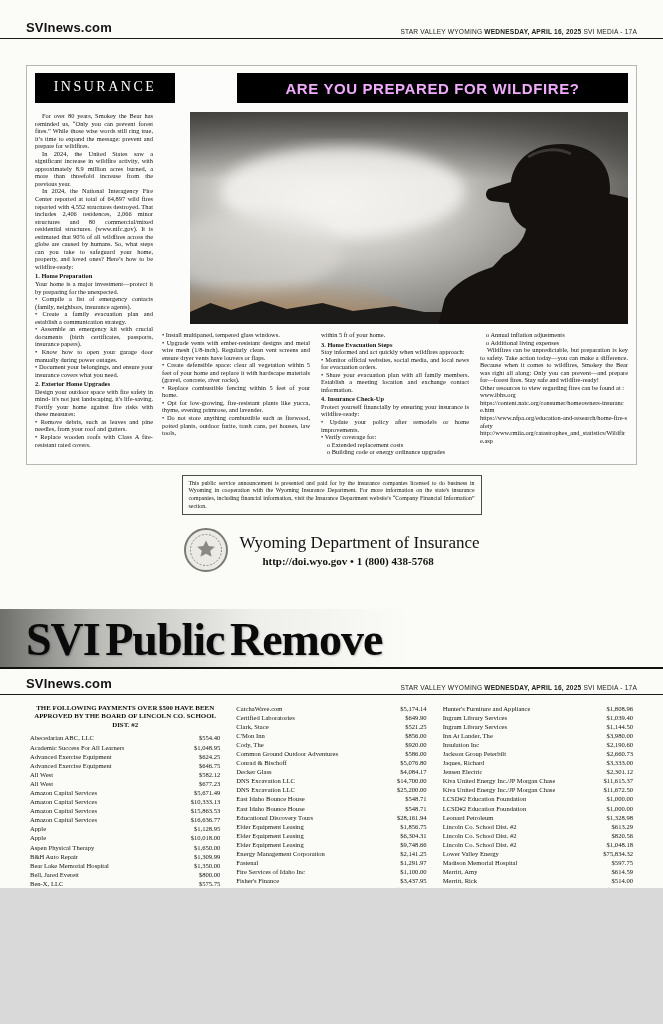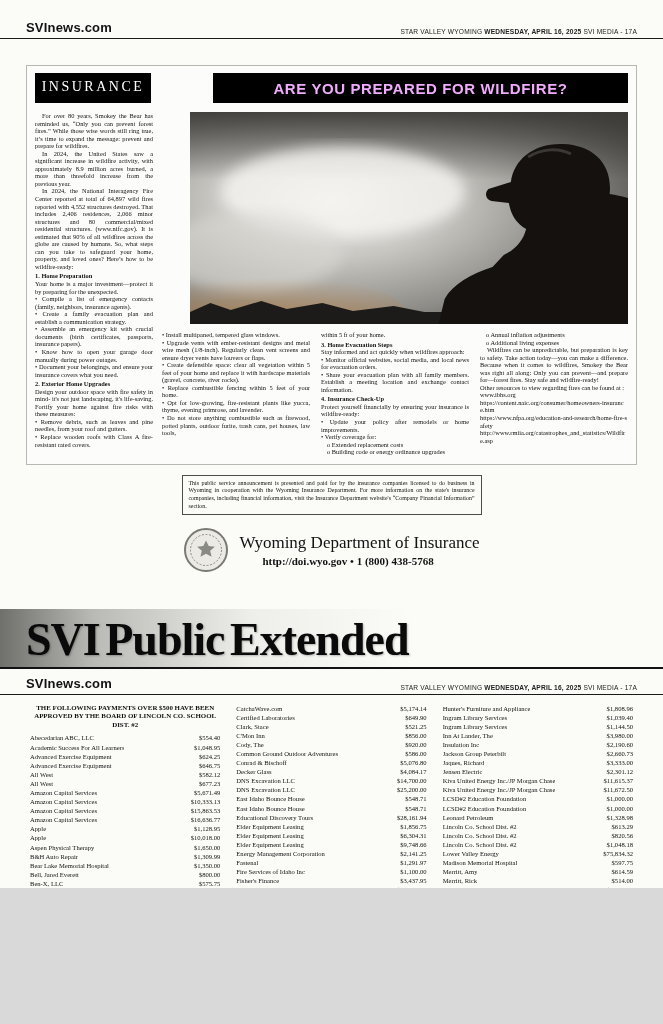--- a/index.html
+++ b/index.html
@@ -11,21 +11,21 @@
             padding:20px 26px 3px;border-bottom:1px solid #1a1a1a;margin:0 0 0 0;}
   .masthead.second{padding:7px 26px 3px;}
   .site{font-family:"Liberation Sans",sans-serif;font-weight:bold;font-size:13px;letter-spacing:.2px;}
   .dateline{font-family:"Liberation Sans",sans-serif;font-size:6.6px;color:#222;letter-spacing:.2px;}
   .dateline b{font-weight:bold;}
 
   
   .ad{margin:26px 26px 0;border:1px solid #b8b8b2;padding:7px 8px 8px;background:#fcfcfa;}
   .ad-head{display:flex;gap:62px;}
   .kicker{background:#000;color:#fff;width:108px;flex:none;text-align:center;
-          font-size:14px;letter-spacing:2.5px;padding:6px 4px;}
+          font-size:14px;letter-spacing:2.5px;padding:6px 16px;}
   .banner{background:#000;color:#f0abfc;flex:1;text-align:center;
           font-family:"Liberation Sans",sans-serif;font-weight:bold;font-size:15px;
           letter-spacing:.6px;padding:7px 0 6px;}
   .ad-body{display:flex;gap:9px;margin-top:9px;}
   .col-left{width:118px;flex:none;}
   .right-area{flex:1;min-width:0;display:flex;flex-direction:column;}
   .photo{margin-left:28px;height:212px;background:#8a8884;}
   .photo svg{display:block;width:100%;height:100%;}
   .cols3{display:flex;gap:11px;margin-top:7px;}
   .cols3>div{flex:1;min-width:0;}
@@ -177,21 +177,21 @@
         <path d="M23 13.5 l2.7 5.6 6.2 .6 -4.7 4.1 1.4 6 -5.6 -3.1 -5.6 3.1 1.4 -6 -4.7 -4.1 6.2 -.6 z" fill="#8a8a84"></path>
       </svg>
       <div>
         <div class="dept-name">Wyoming Department of Insurance</div>
         <div class="dept-contact">http://doi.wyo.gov • 1 (800) 438-5768</div>
       </div>
     </div>
   </div>
 
   <div class="notices-band">
-    <h1 class="notices-title">SVI Public Extended</h1>
+    <h1 class="notices-title">SVI Public Remove</h1>
   </div>
 
   <header class="masthead second">
     <span class="site">SVInews.com</span>
     <span class="dateline">
       <span>STAR VALLEY WYOMING</span>
       <b>WEDNESDAY, APRIL 16, 2025</b>
       <span>SVI MEDIA - 17A</span>
     </span>
   </header>

